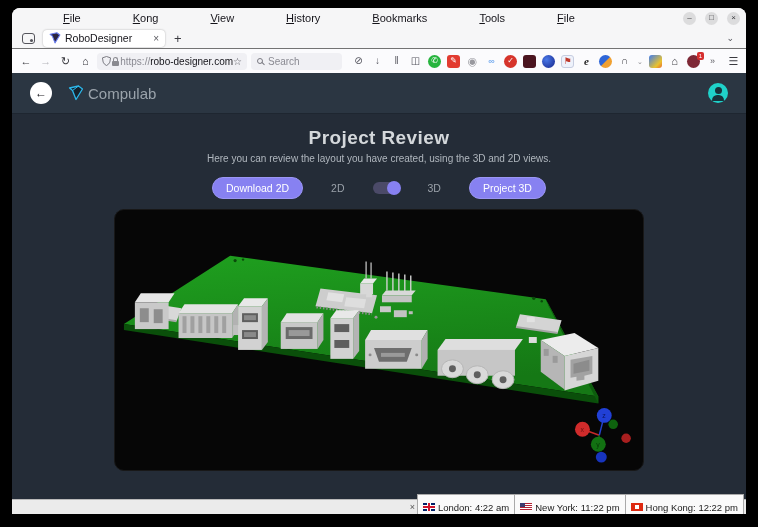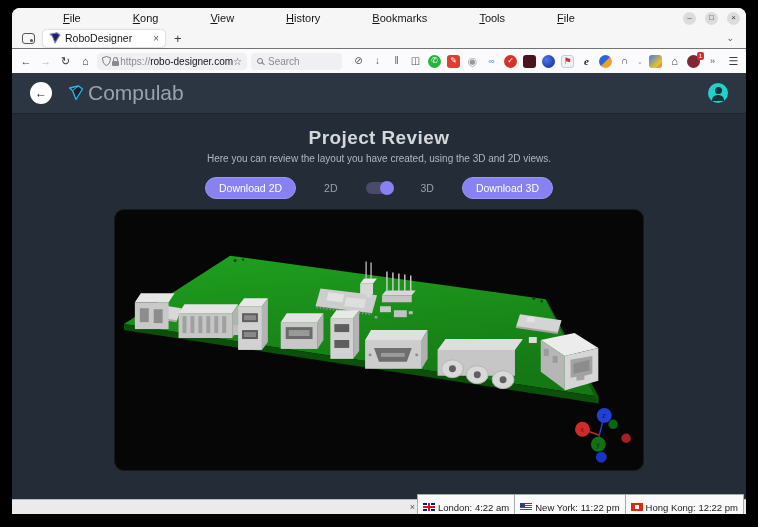--- a/index.html
+++ b/index.html
@@ -60,21 +60,21 @@
   .ti.hom{color:#46464c;font-size:11px;}
   .ti.bdg{background:#7e2836;border-radius:50%;position:relative;}
   .ti .badge{position:absolute;top:-3px;right:-4px;background:#d62f2f;color:#fff;font-size:6px;padding:0 2px;border-radius:2px;line-height:1.4;}
   .ti.ovf{color:#5a5a60;font-size:9px;}
   .ti.mnu{color:#3a3a40;font-size:11px;margin-left:2px;}
 
   
   .apphdr{height:41px;background:#2b3642;display:flex;align-items:center;padding:0 18px;border-bottom:1px solid #1e2630;}
   .backbtn{width:22px;height:22px;border-radius:50%;background:#fff;color:#15141a;display:flex;align-items:center;justify-content:center;font-size:12px;font-weight:bold;}
   .brand{display:flex;align-items:center;gap:4px;margin-left:16px;}
-  .brandname{color:#9aa3ab;font-size:21px;}
+  .brandname{color:#9aa3ab;font-size:15px;}
   .avatar{margin-left:auto;width:20px;height:20px;border-radius:50%;background:#1fd2ca;position:relative;}
   .avatar::before{content:"";position:absolute;left:6.5px;top:3.5px;width:7px;height:7px;border-radius:50%;background:#17333c;}
   .avatar::after{content:"";position:absolute;left:4px;bottom:2px;width:12px;height:6px;border-radius:6px 6px 1px 1px;background:#17333c;}
 
   
   .main{flex:1;background:#242c37;overflow:hidden;}
   .ptitle{margin-top:13px;text-align:center;font-size:19px;font-weight:bold;color:#d4d8db;letter-spacing:.4px;}
   .psub{margin-top:4px;text-align:center;font-size:10px;color:#b0b7be;}
   .controls{margin-top:13px;display:flex;align-items:center;justify-content:center;gap:28px;}
   .pbtn{background:#8781f1;color:#fff;font-size:10.5px;padding:4px 13px;border-radius:11px;border:1px solid #9b96f4;}
@@ -197,21 +197,21 @@
   <div class="main">
     <div class="ptitle">Project Review</div>
     <div class="psub">Here you can review the layout you have created, using the 3D and 2D views.</div>
     <div class="controls">
       <span class="pbtn">Download 2D</span>
       <span class="tlabel">2D</span>
       <span class="toggle">
             <span class="knob"></span>
           </span>
       <span class="tlabel">3D</span>
-      <span class="pbtn">Download 3D</span>
+      <span class="pbtn">Project 3D</span>
     </div>
 
     <div class="canvas">
       <svg viewBox="0 0 530 262" width="528" height="260">
         <defs>
           <linearGradient id="bg" x1="0" y1="0" x2="0.25" y2="1">
             <stop offset="0" stop-color="#1fa01f"></stop>
                 <stop offset="1" stop-color="#157815"></stop>
           </linearGradient>
         </defs>

